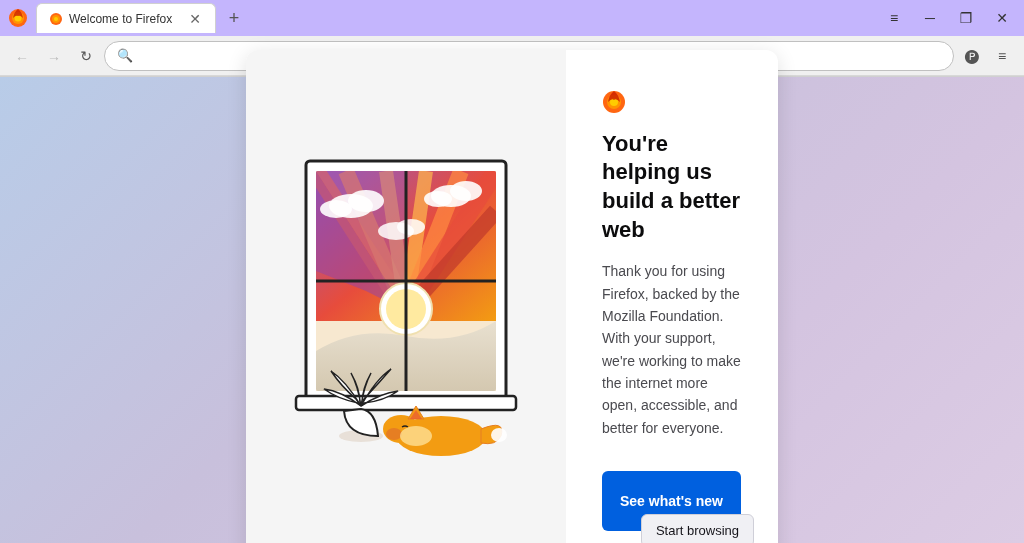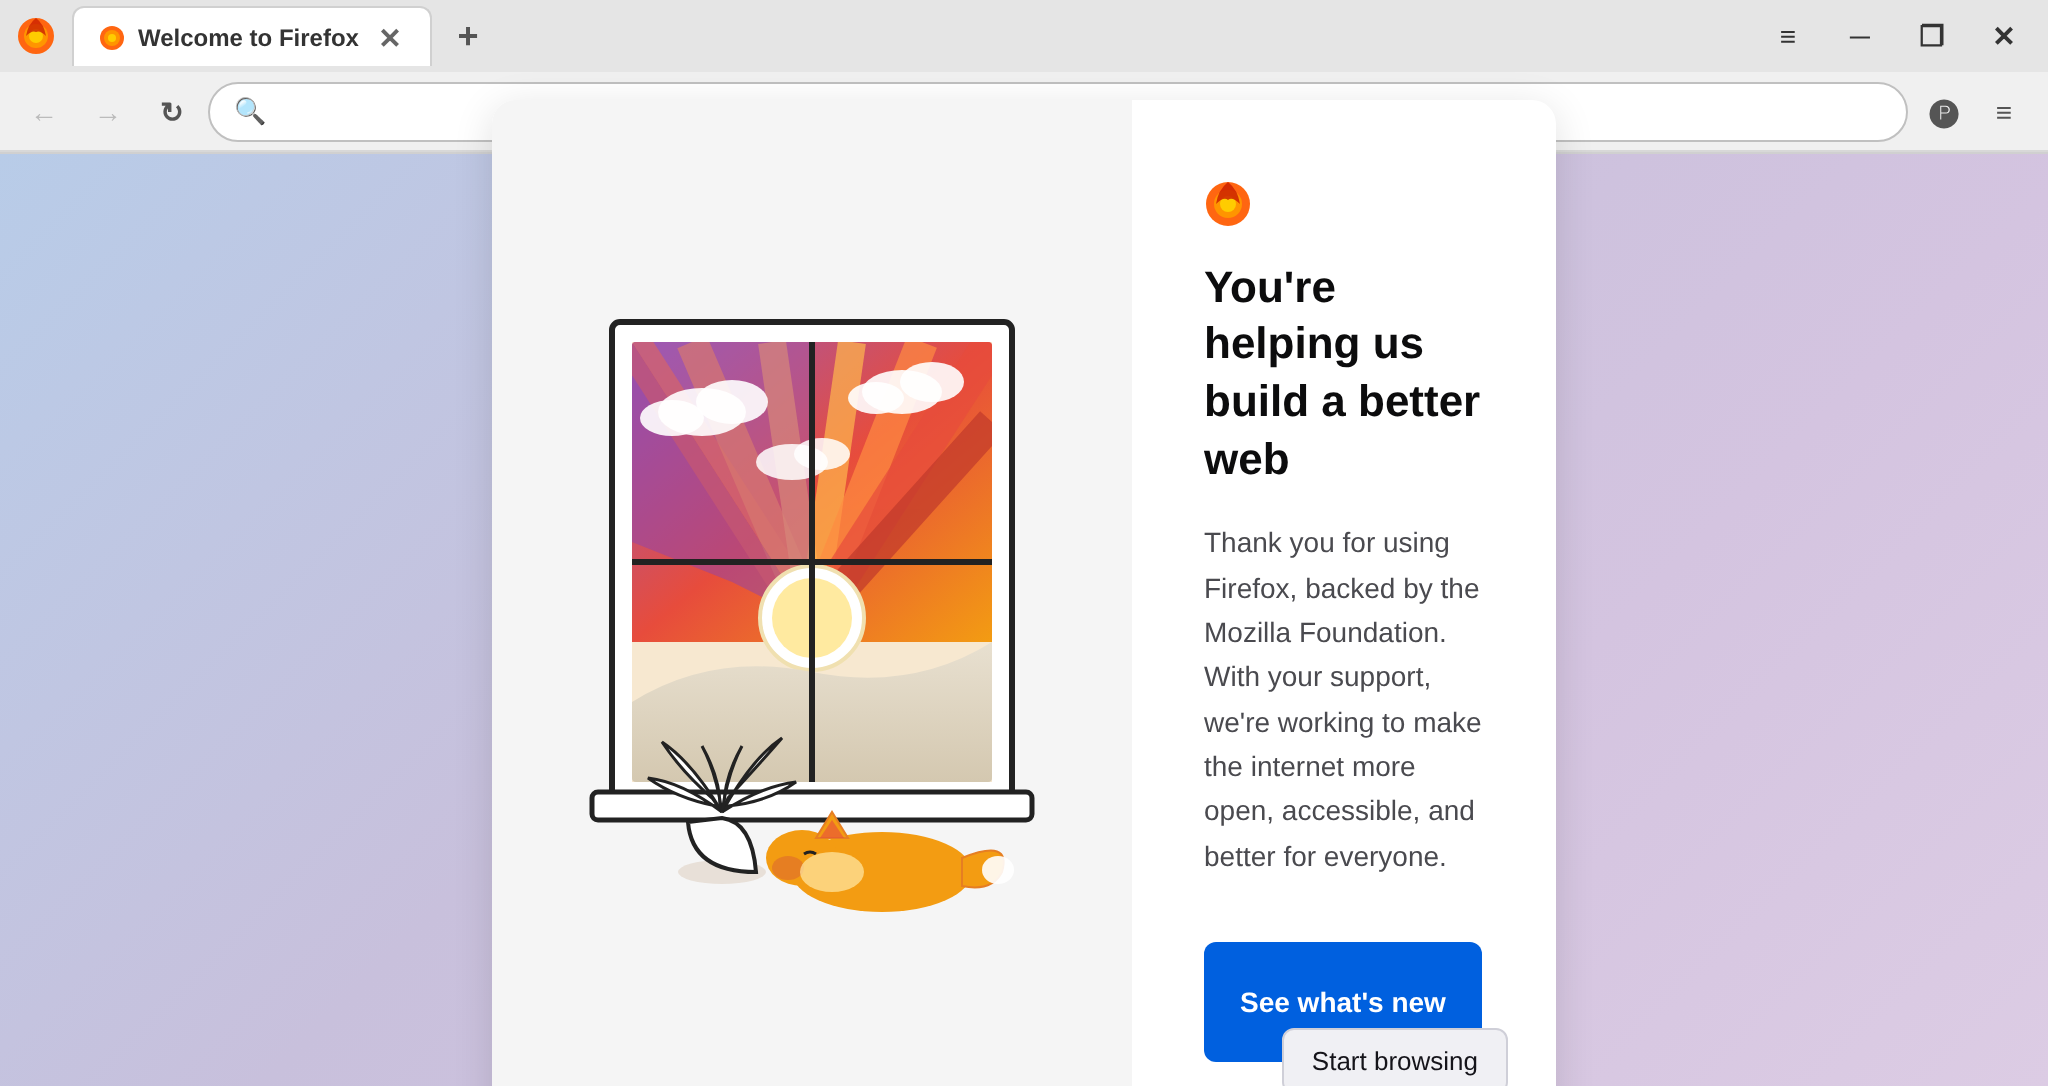--- a/index.html
+++ b/index.html
@@ -6,23 +6,22 @@
     body {
       width: 1024px;
       height: 543px;
       overflow: hidden;
       font-family: -apple-system, BlinkMacSystemFont, 'Segoe UI', sans-serif;
       background: linear-gradient(135deg, #c8d8f0 0%, #d8d0e8 50%, #e0d0e8 100%);
     }
 
     
     .browser-chrome {
-      background: #e5e5e5;
+      background: #c4b5fd;
       border-bottom: 1px solid #d0d0d0;
-      font-weight: bold;
     }
     .title-bar {
       display: flex;
       align-items: center;
       height: 36px;
       padding: 0 8px;
       gap: 4px;
     }
     .firefox-logo {
       width: 20px;

